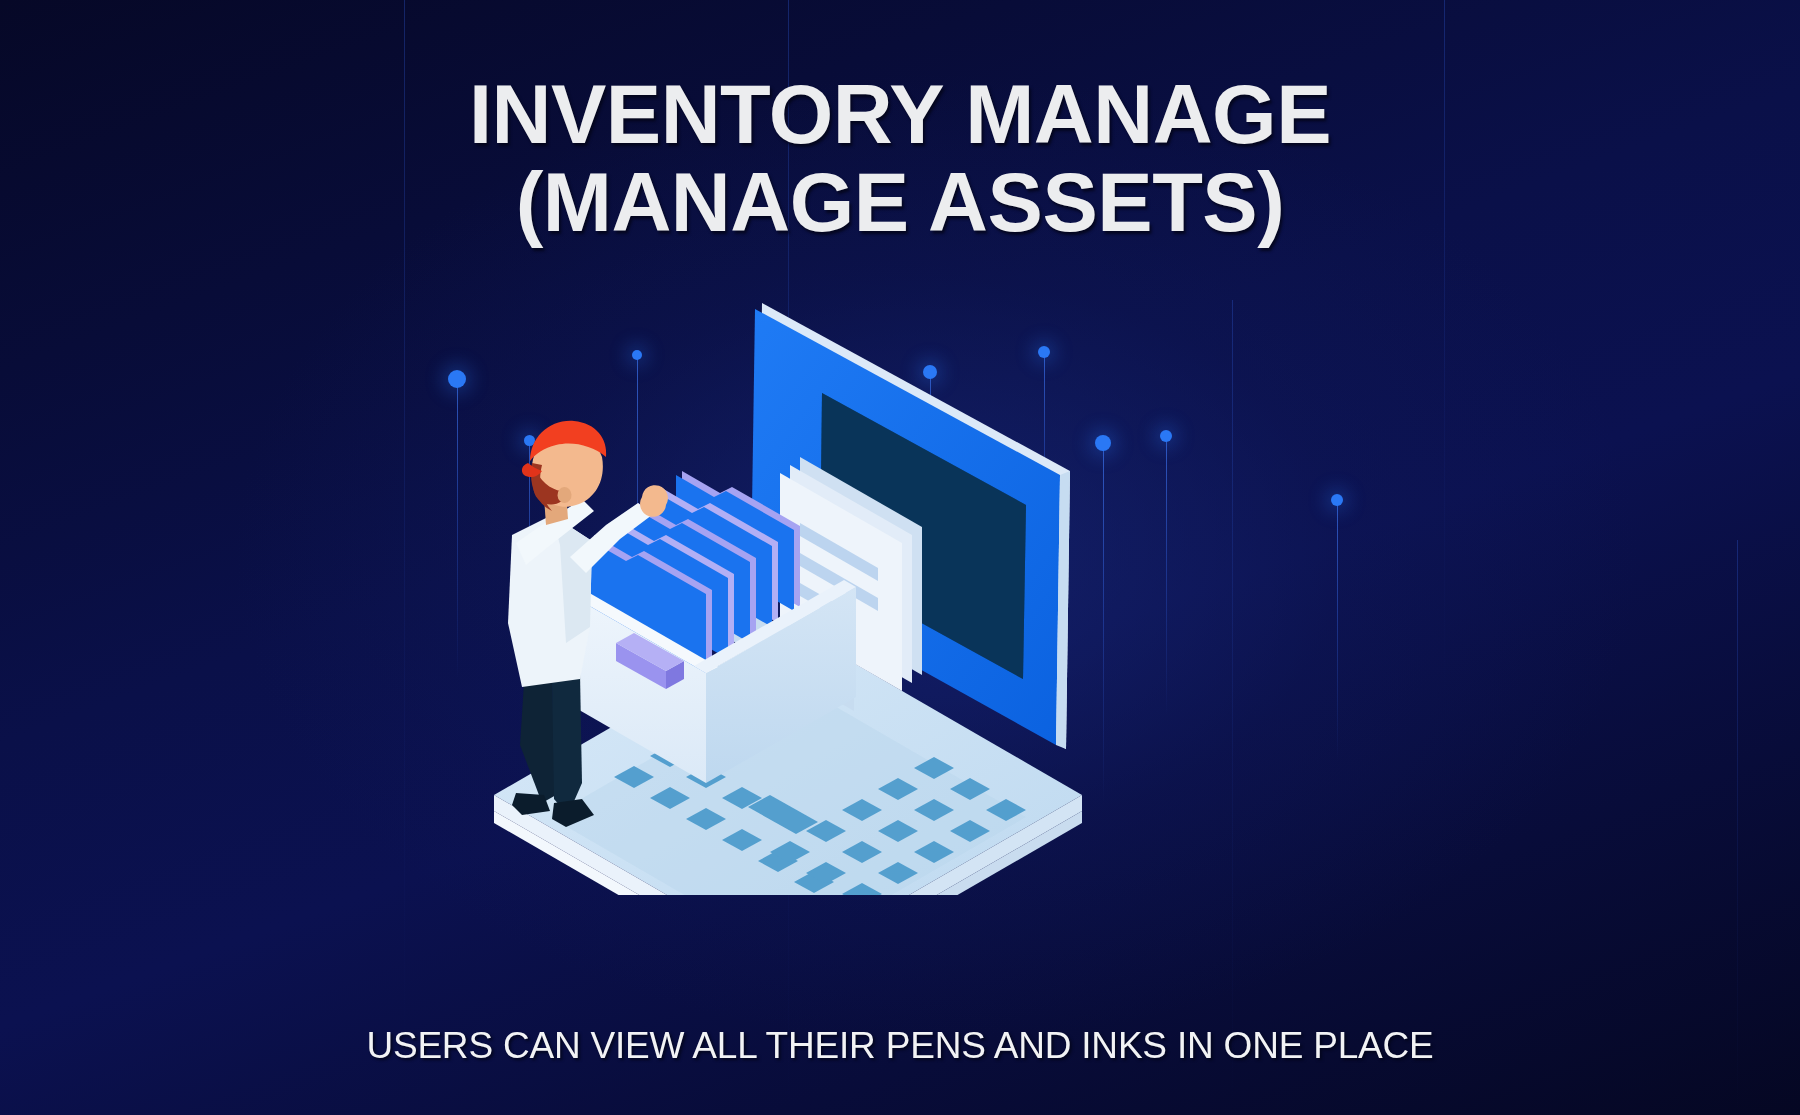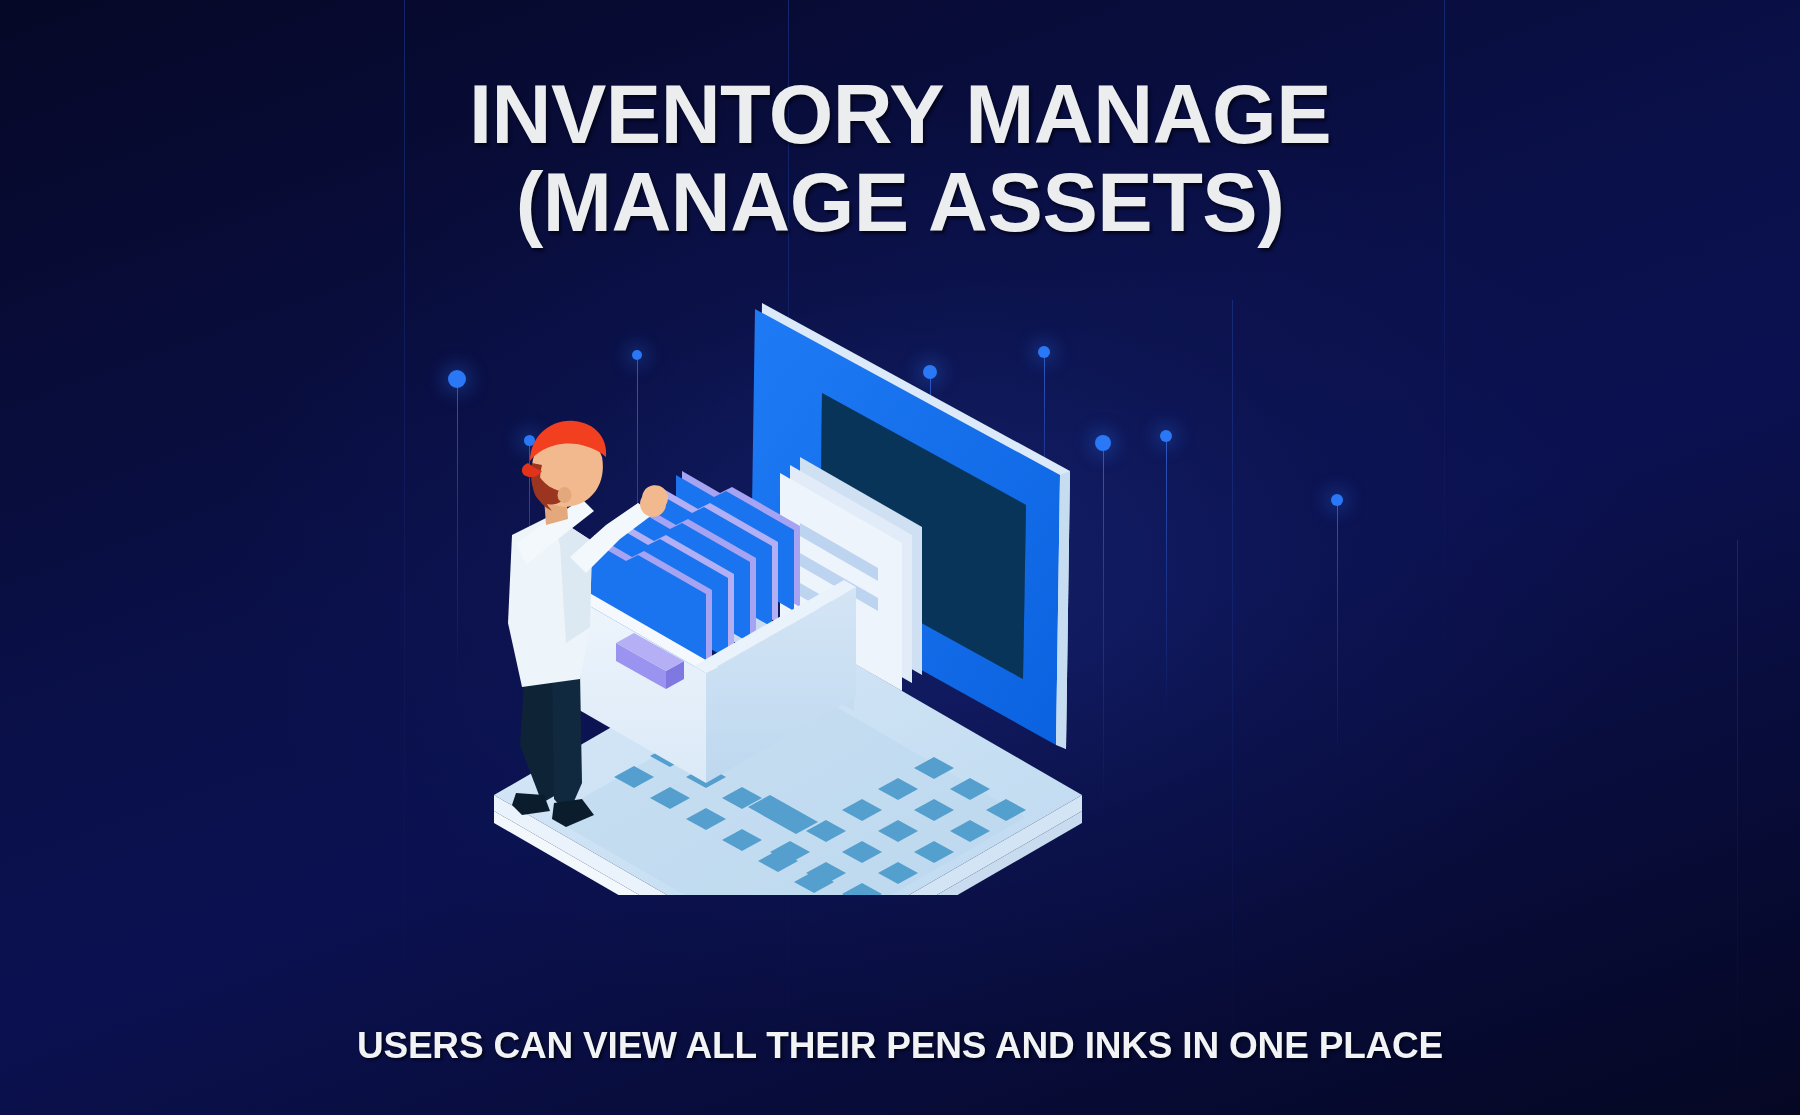--- a/index.html
+++ b/index.html
@@ -69,21 +69,21 @@
   .title-line.second { margin-top: 7px; }
 
   .caption {
     position: absolute;
     bottom: 48px;
     left: 0;
     right: 0;
     text-align: center;
     color: #f2f3f5;
     font-family: "Liberation Sans", sans-serif;
-    font-weight: bold;
+    font-weight: normal;
     font-size: 37px;
     letter-spacing: -0.2px;
     text-shadow: 2px 2px 3px rgba(3,5,25,0.9);
     z-index: 5;
   }
 
   
   .illus {
     position: absolute;
     left: 470px;

